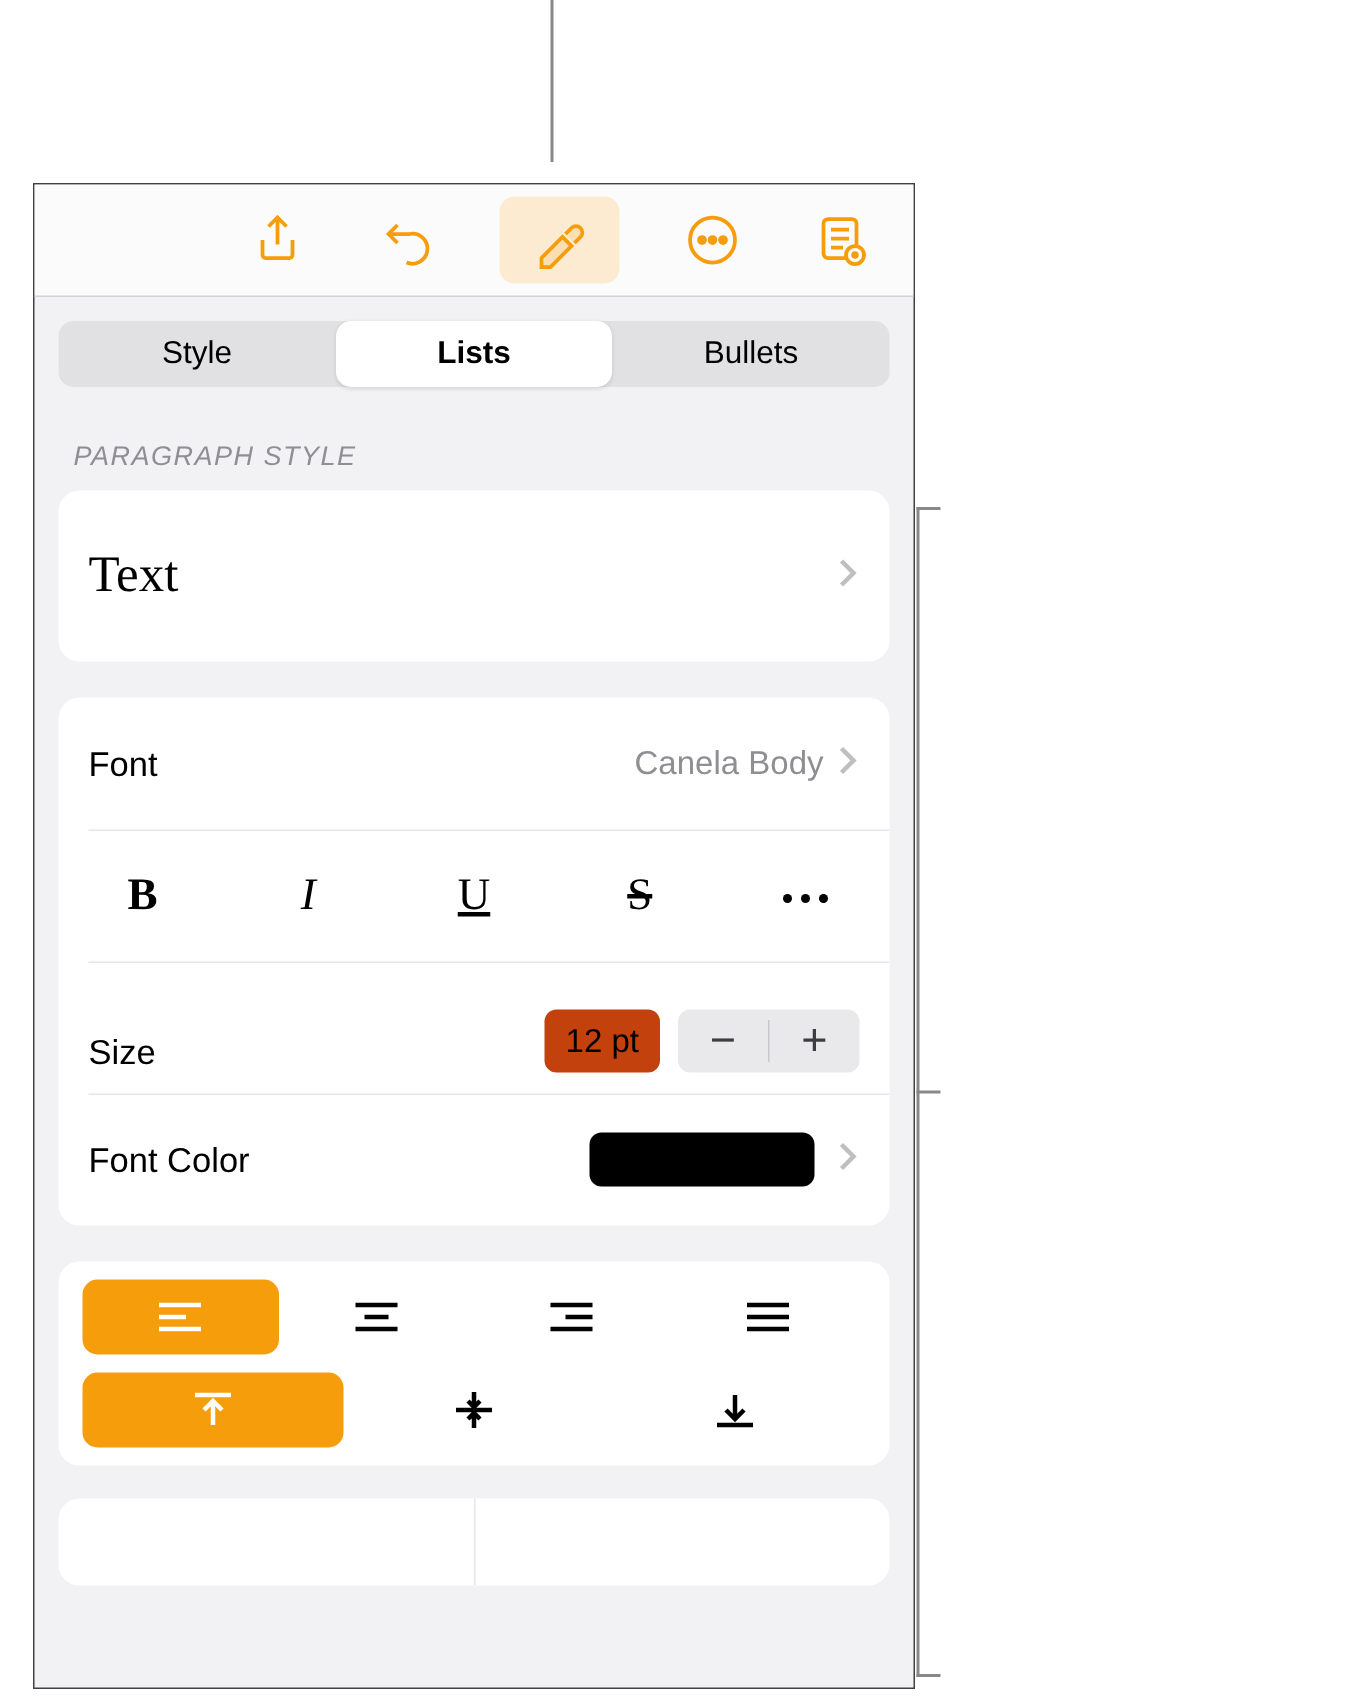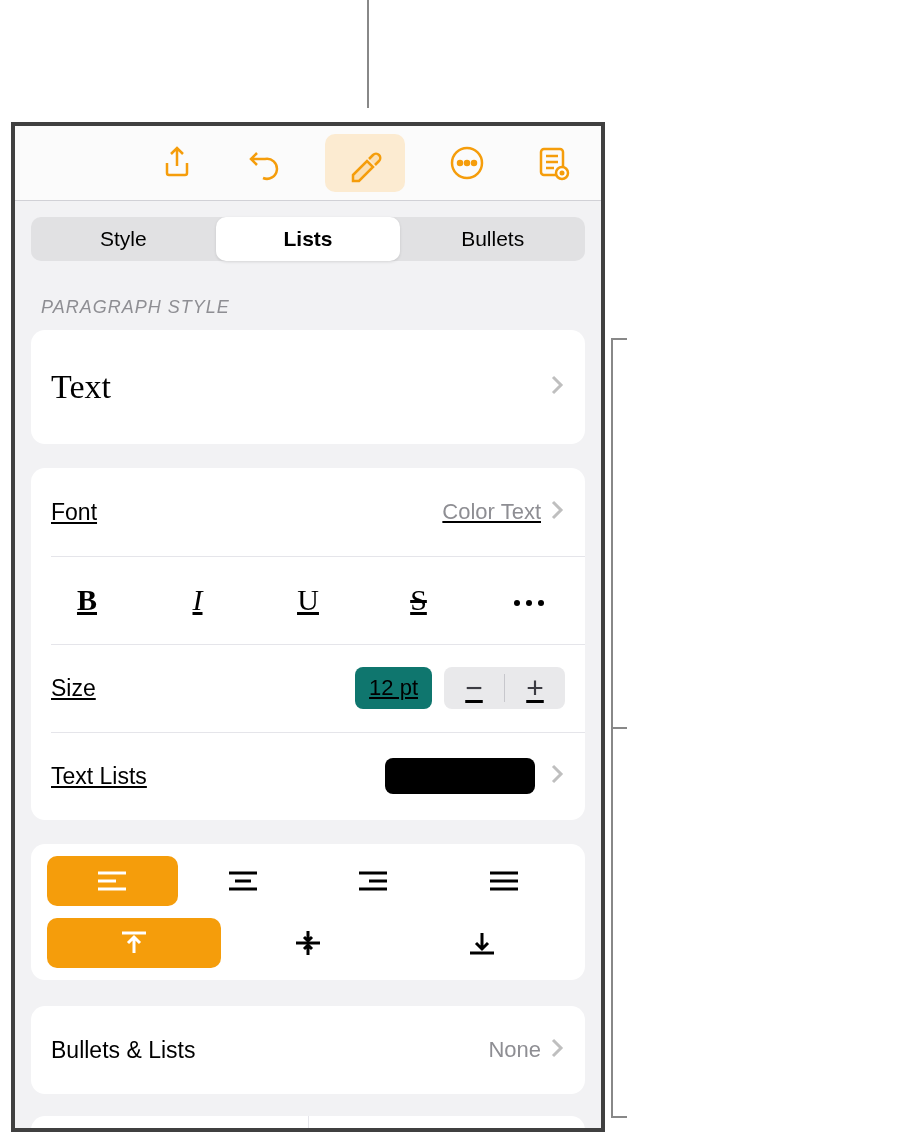--- a/index.html
+++ b/index.html
@@ -15,22 +15,22 @@
   }
   body{margin:0;font-family:-apple-system,Helvetica,Arial,sans-serif;background:#fff;}
   .stage{position:relative;width:902px;height:1136px;}
   .callout-top{position:absolute;left:367px;top:0;width:2px;height:108px;background:#888;}
   .callout-side{position:absolute;left:611px;top:338px;width:16px;height:780px;}
   .callout-side::before{content:"";position:absolute;top:0;bottom:0;left:0;width:2px;background:#888;}
   .callout-side .cap-t{position:absolute;top:0;left:0;width:16px;height:2px;background:#888;}
   .callout-side .cap-b{position:absolute;bottom:0;left:0;width:16px;height:2px;background:#888;}
   .callout-side .mid{position:absolute;top:50%;left:0;width:16px;height:2px;background:#888;transform:translateY(-1px);}
   .panel{
-    position:absolute;left:11px;top:122px;width:586px;height:1002px;
-    background:var(--bg);border:4px solid #404040;overflow:hidden;
+    position:absolute;left:22px;top:122px;width:586px;height:1002px;
+    background:var(--bg);border:1px solid #404040;overflow:hidden;
   }
 
   
   .toolbar{height:74px;background:#fbfbfb;border-bottom:1px solid var(--light);
     display:flex;align-items:center;justify-content:flex-end;
     gap:38px;padding:0 24px;}
   .tb-btn{width:48px;height:48px;display:flex;align-items:center;justify-content:center;color:var(--accent);}
   .tb-btn svg{width:36px;height:36px;stroke:var(--accent);fill:none;stroke-width:2.5;}
   .tb-sel{background:#fcebd1;border-radius:10px;width:80px;height:58px;display:flex;align-items:center;justify-content:center;}
 
@@ -38,41 +38,41 @@
   .seg-wrap{padding:16px 16px 0 16px;}
   .segmented{display:flex;background:var(--seg-bg);border-radius:10px;height:44px;position:relative;}
   .seg-item{flex:1;display:flex;align-items:center;justify-content:center;font-size:21px;color:#000;}
   .seg-sel{background:#fff;border-radius:10px;box-shadow:0 1px 3px rgba(0,0,0,.12);font-weight:600;}
 
   
   .section-head{font-size:18px;letter-spacing:1px;color:var(--muted);padding:36px 26px 12px 26px;text-transform:uppercase;font-style:italic;}
 
   
   .card{margin:0 16px;background:#fff;border-radius:14px;overflow:hidden;}
-  .card+.card{margin-top:24px;text-decoration:underline;}
+  .card+.card{margin-top:24px;}
   .row{display:flex;align-items:center;min-height:60px;padding:14px 20px;position:relative;}
   .row+.row::before{content:"";position:absolute;top:0;left:20px;right:0;height:1px;background:var(--row-border);}
   .row-label{font-size:23px;color:#000;flex:1;}
   .row-big .row-label{font-size:34px;font-family:Georgia,"Times New Roman",serif;}
   .row-value{font-size:22px;color:var(--muted);margin-right:8px;}
   .chev{color:var(--gray);}
   .chev svg{width:16px;height:24px;stroke:var(--gray);stroke-width:3;fill:none;}
 
   
   .bius{display:flex;align-items:center;justify-content:space-between;padding:16px 26px;}
   .bius span{font-size:30px;font-family:"Times New Roman",serif;width:60px;text-align:center;}
   .ital{font-style:italic;}
   .under{text-decoration:underline;}
   .strike{text-decoration:line-through;}
   .dots svg{width:34px;height:14px;}
 
   
-  .size-row{display:flex;align-items:center;padding:14px 20px;}
+  .size-row{display:flex;align-items:flex-end;padding:14px 20px;}
   .size-row .lbl{font-size:23px;flex:1;}
-  .size-val{background:#0f766e;border-radius:8px;padding:8px 14px;font-size:22px;margin-right:12px;margin-left:28px;}
+  .size-val{background:#c2410c;border-radius:8px;padding:8px 14px;font-size:22px;margin-right:12px;margin-left:28px;}
   .stepper{display:flex;align-items:center;background:#e9e9eb;border-radius:8px;height:42px;overflow:hidden;}
   .stepper .half{width:60px;display:flex;align-items:center;justify-content:center;font-size:30px;color:#3c3c43;}
   .stepper .sep{width:1px;height:28px;background:#c7c7cc;}
 
   
   .swatch{width:150px;height:36px;border-radius:8px;background:#000;margin-right:14px;}
 
   
   .align-card{margin:24px 16px 0 16px;background:#fff;border-radius:14px;padding:12px 16px;}
   .align-row{display:flex;gap:0;justify-content:space-between;margin-bottom:12px;}
@@ -168,21 +168,21 @@
         <div class="row-label">Text</div>
         <div class="chev"><svg viewBox="0 0 16 24">
               <path d="M4 4l8 8-8 8"></path>
             </svg></div>
       </div>
     </div>
 
     <div class="card">
       <div class="row">
         <div class="row-label">Font</div>
-        <div class="row-value">Color Text</div>
+        <div class="row-value">Canela Body</div>
         <div class="chev"><svg viewBox="0 0 16 24">
               <path d="M4 4l8 8-8 8"></path>
             </svg></div>
       </div>
 
       <div class="row bius" style="padding:14px 26px;">
         <span style="font-weight:700;">B</span>
         <span class="ital">I</span>
         <span class="under">U</span>
         <span class="strike">S</span>
@@ -199,21 +199,21 @@
         <div class="lbl">Size</div>
         <div class="size-val">12 pt</div>
         <div class="stepper">
           <div class="half">−</div>
           <div class="sep"></div>
           <div class="half">+</div>
         </div>
       </div>
 
       <div class="row">
-        <div class="row-label">Text Lists</div>
+        <div class="row-label">Font Color</div>
         <div class="swatch" style="background:#000000;width:150px;height:36px;border-radius:8px;margin-right:14px;"></div>
         <div class="chev"><svg viewBox="0 0 16 24">
               <path d="M4 4l8 8-8 8"></path>
             </svg></div>
       </div>
     </div>
 
     <div class="align-card">
       <div class="align-row row4">
         <div class="abtn sel first-sel">
@@ -260,29 +260,20 @@
         </div>
         <div class="abtn">
           <svg viewBox="0 0 32 28" width="32" height="28">
               <line x1="4" y1="24" x2="28" y2="24"></line>
               <path d="M16 4v16M10 14l6 6 6-6" fill="none"></path>
             </svg>
         </div>
       </div>
     </div>
 
-    <div class="card card-bullets">
-      <div class="row">
-        <div class="row-label">Bullets &amp; Lists</div>
-        <div class="row-value">None</div>
-        <div class="chev"><svg viewBox="0 0 16 24">
-              <path d="M4 4l8 8-8 8"></path>
-            </svg></div>
-      </div>
-    </div>
 
     <div class="indent-card">
       <div class="indent-half">
         
       </div>
       <div class="indent-half">
         
       </div>
     </div>
 

